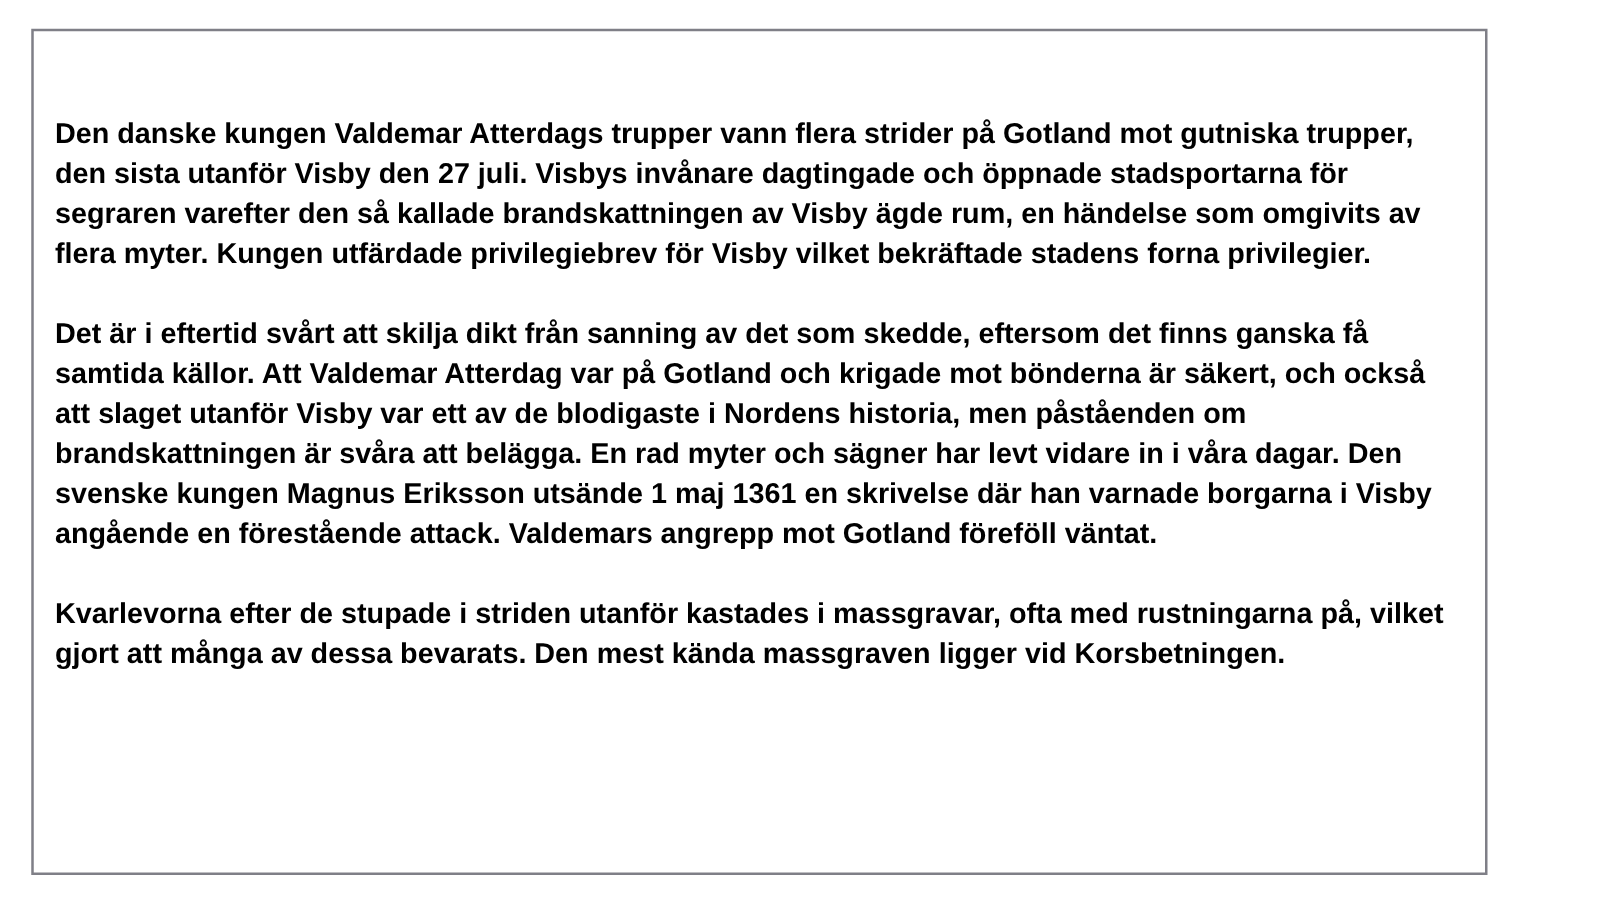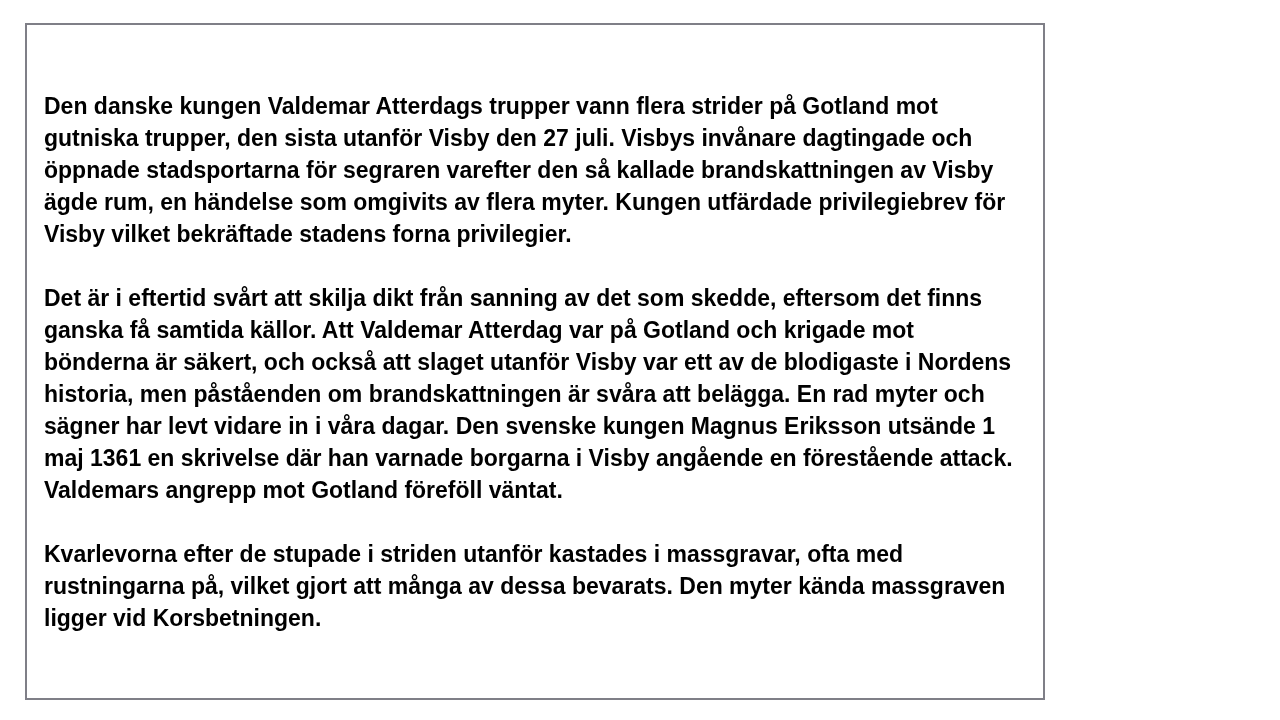--- a/index.html
+++ b/index.html
@@ -7,21 +7,21 @@
     padding: 0;
     width: 1280px;
     height: 720px;
     background: var(--page-bg, #ffffff);
     overflow: hidden;
   }
   .frame {
     position: absolute;
     left: 25px;
     top: 23px;
-    width: 1020px;
+    width: 1165px;
     height: 677px;
     box-sizing: border-box;
     border: 2px solid var(--border-color, #7f7f87);
     background: var(--page-bg, #ffffff);
     padding: 65px 23px 0 17px;
   }
   .para {
     margin: 0 0 32px 0;
     font-family: "Liberation Sans", sans-serif;
     font-weight: bold;
@@ -30,14 +30,14 @@
     color: var(--text-color, #000000);
     max-width: 1188px;
   }
 </style>
 </head>
 <body>
 
 <div class="frame">
   <p class="para">Den danske kungen Valdemar Atterdags trupper vann flera strider på Gotland mot gutniska trupper, den sista utanför Visby den 27 juli. Visbys invånare dagtingade och öppnade stadsportarna för segraren varefter den så kallade brandskattningen av Visby ägde rum, en händelse som omgivits av flera myter. Kungen utfärdade privilegiebrev för Visby vilket bekräftade stadens forna privilegier.</p>
   <p class="para">Det är i eftertid svårt att skilja dikt från sanning av det som skedde, eftersom det finns ganska få samtida källor. Att Valdemar Atterdag var på Gotland och krigade mot bönderna är säkert, och också att slaget utanför Visby var ett av de blodigaste i Nordens historia, men påståenden om brandskattningen är svåra att belägga. En rad myter och sägner har levt vidare in i våra dagar. Den svenske kungen Magnus Eriksson utsände 1 maj 1361 en skrivelse där han varnade borgarna i Visby angående en förestående attack. Valdemars angrepp mot Gotland föreföll väntat.</p>
-  <p class="para">Kvarlevorna efter de stupade i striden utanför kastades i massgravar, ofta med rustningarna på, vilket gjort att många av dessa bevarats. Den myter kända massgraven ligger vid Korsbetningen.</p>
+  <p class="para">Kvarlevorna efter de stupade i striden utanför kastades i massgravar, ofta med rustningarna på, vilket gjort att många av dessa bevarats. Den mest kända massgraven ligger vid Korsbetningen.</p>
 </div>
 
 </body></html>

